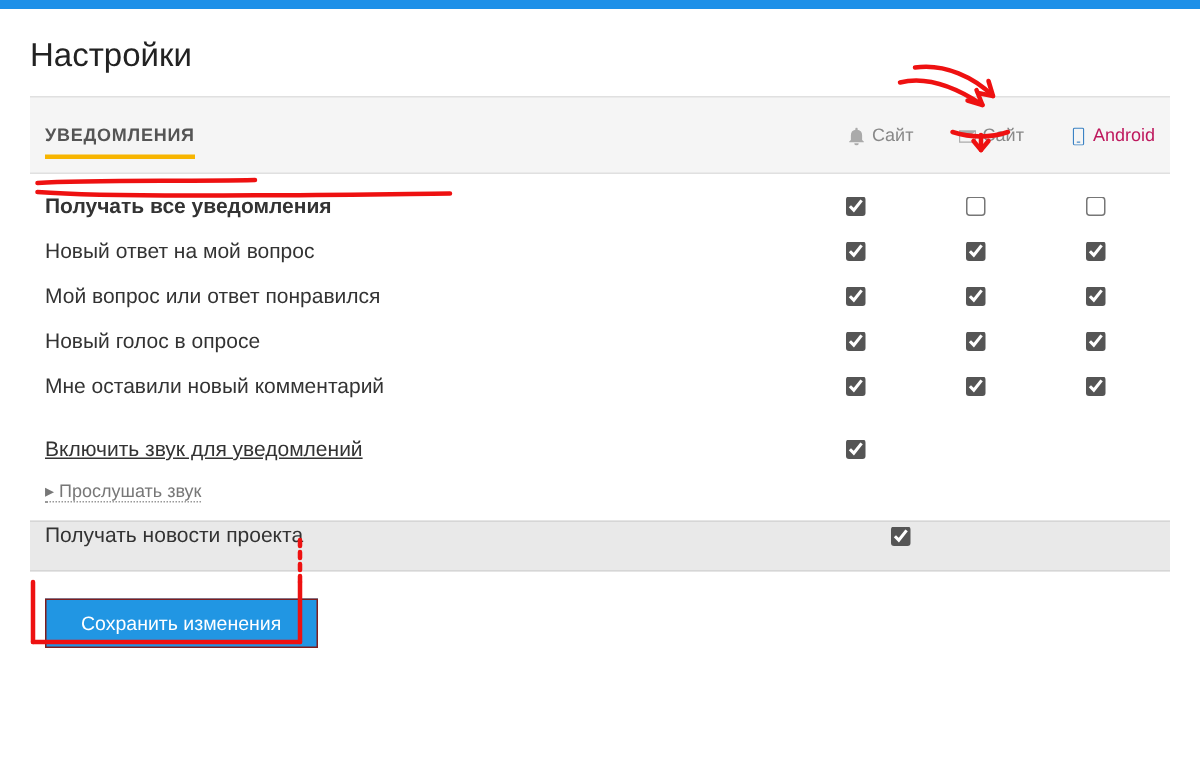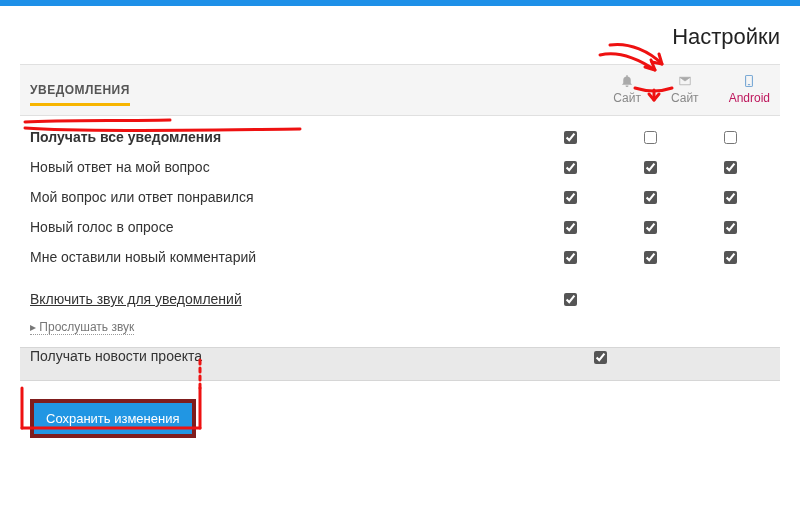--- a/index.html
+++ b/index.html
@@ -18,21 +18,20 @@
     background: #1e90e8;
   }
   .page {
     padding: 0 20px;
   }
   h1.page-title {
     font-size: 22px;
     font-weight: normal;
     margin: 18px 0 14px 0;
     color: #222;
-    text-align: right;
   }
   .section-header {
     display: flex;
     align-items: center;
     background: #f5f5f5;
     border-top: 1px solid #e0e0e0;
     border-bottom: 1px solid #e0e0e0;
     height: 52px;
     padding: 0 10px;
   }
@@ -45,21 +44,21 @@
     margin-top: 9px;
     letter-spacing: 0.5px;
   }
   .channels {
     margin-left: auto;
     display: flex;
     gap: 30px;
     color: #888;
     font-size: 12px;
   }
-  .channel { display: inline-flex; align-items: center; gap: 4px; flex-direction: column; }
+  .channel { display: inline-flex; align-items: flex-end; gap: 4px; }
   .channel.android { color: #be185d; }
   .icon { display:inline-block; width:12px; height:12px; }
   .rows { padding: 6px 0; }
   .row {
     display: flex;
     align-items: center;
     height: 30px;
     padding: 0 10px;
     font-size: 14px;
     color: #333;
@@ -89,22 +88,22 @@
     border-bottom: 1px solid #d6d6d6;
     height: 34px;
     padding: 0 10px;
     font-size: 14px;
   }
   .news-row .label { flex:1; }
   .save-area { padding: 18px 10px; }
   .save-btn {
     background: #2196e3;
     color: #fff;
-    border: 4px solid #7f1d1d;
-    padding: 8px 12px;
+    border: 1px solid #7f1d1d;
+    padding: 8px 23px;
     font-size: 13px;
     cursor: pointer;
   }
   input[type=checkbox] {
     width: 13px; height: 13px;
     accent-color: #555;
   }
   
   .anno {
     position: absolute;

